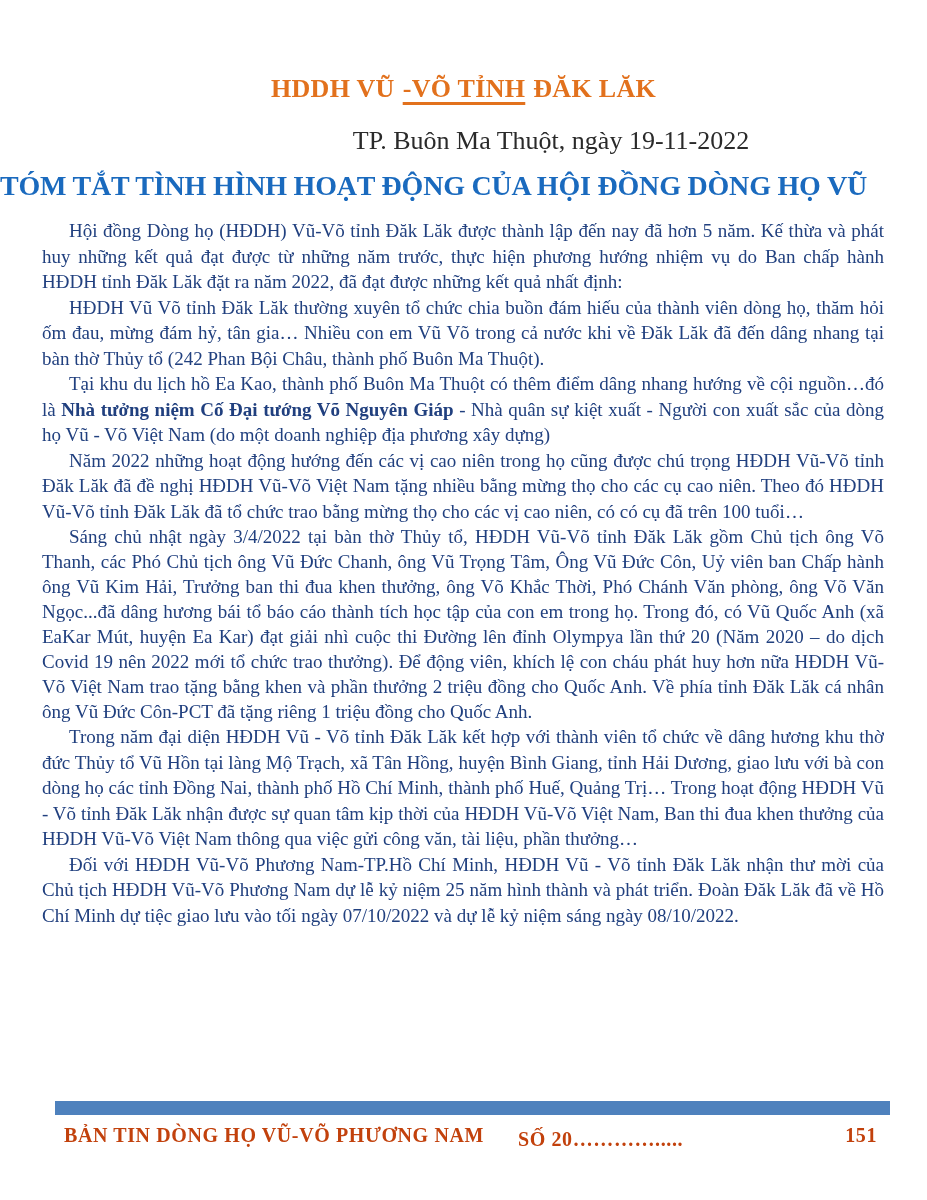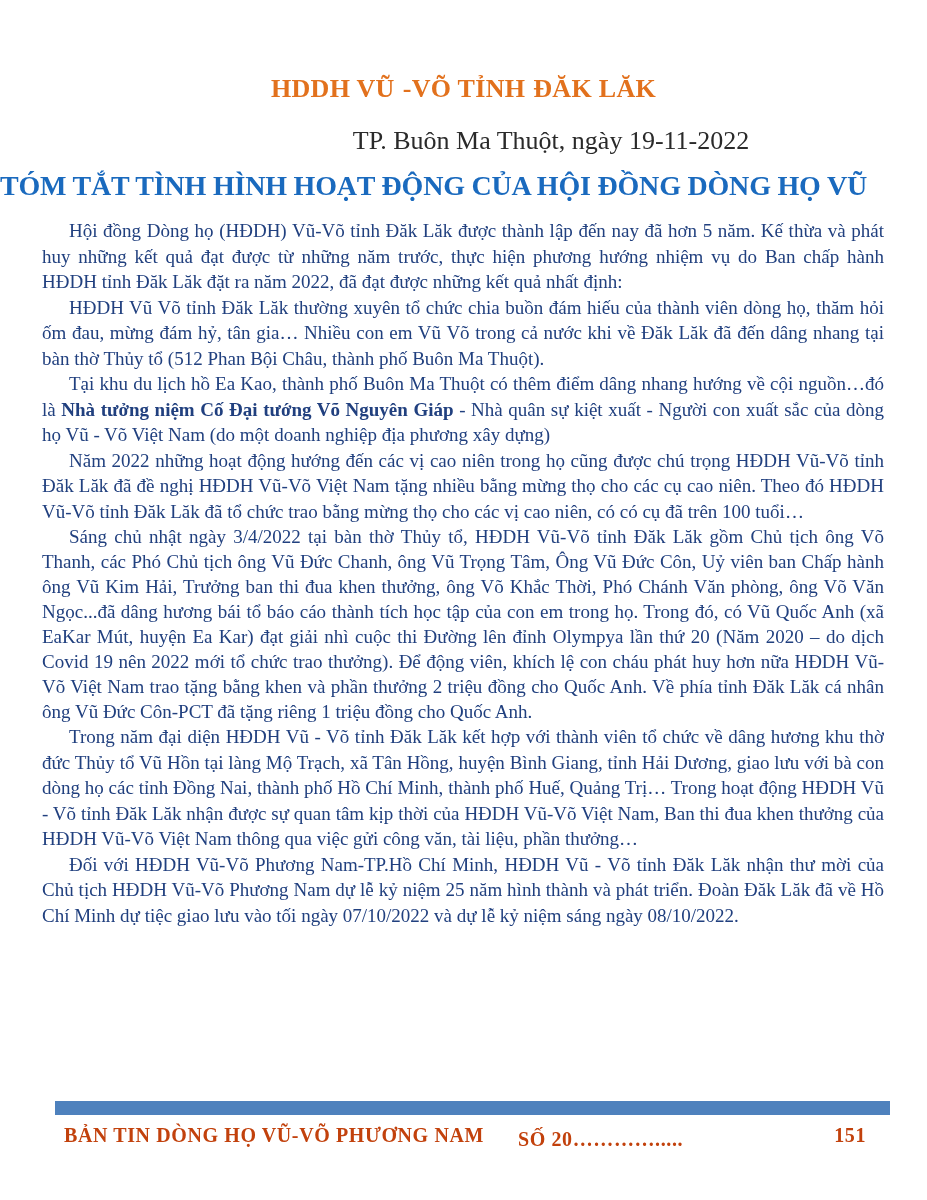--- a/index.html
+++ b/index.html
@@ -11,20 +11,21 @@
   }
   .org-header {
     padding-top:74px;
     text-align:center;
     color:#e2711d;
     font-weight:bold;
     font-size:26px;
     letter-spacing:0.3px;
   }
   .org-header .u {
+    text-decoration:underline;
     text-decoration-thickness:3px;
     text-underline-offset:5px;
     margin-left:8px;
   }
   .org-header .gap { margin-left:8px;margin-top:22px; }
   .dateline {
     margin-top:22px;
     margin-left:175px;
     text-align:center;
     font-size:26px;
@@ -59,38 +60,38 @@
   .footer-row {
     position:absolute;
     left:64px; right:40px; top:1124px;
     height:28px;
     font-weight:bold;
     font-size:20px;
     color:#c2410c;
     letter-spacing:0.6px;
   }
   .footer-row .issue { position:absolute; left:454px; top:4px; }
-  .footer-row .pagenum { position:absolute; right:21px; top:0; }
+  .footer-row .pagenum { position:absolute; right:10px; top:0; }
 </style>
 </head>
 <body>
 
 <div>
 
   <div class="org-header"><span>HDDH VŨ</span><span class="u">-VÕ TỈNH</span><span class="gap">ĐĂK LĂK</span></div>
 
   <div class="dateline">TP. Buôn Ma Thuột, ngày 19-11-2022</div>
 
   <div class="doc-title">
     <div>TÓM TẮT TÌNH HÌNH HOẠT ĐỘNG CỦA HỘI ĐỒNG DÒNG HỌ VŨ</div>
   </div>
 
   <div class="doc-body">
     <p>Hội đồng Dòng họ (HĐDH) Vũ-Võ tỉnh Đăk Lăk được thành lập đến nay đã hơn 5 năm.  Kế thừa và phát huy những kết quả đạt được từ những năm trước, thực hiện phương hướng nhiệm vụ do Ban chấp hành HĐDH tỉnh Đăk Lăk đặt ra năm 2022, đã đạt được những kết quả nhất định:</p>
-    <p>HĐDH Vũ Võ tỉnh Đăk Lăk thường xuyên tổ chức chia buồn đám hiếu của thành viên dòng họ, thăm hỏi ốm đau, mừng đám hỷ, tân gia… Nhiều con em Vũ Võ trong cả nước khi về Đăk Lăk đã đến dâng nhang tại bàn thờ Thủy tổ (512 Phan Bội Châu, thành phố Buôn Ma Thuột).</p>
+    <p>HĐDH Vũ Võ tỉnh Đăk Lăk thường xuyên tổ chức chia buồn đám hiếu của thành viên dòng họ, thăm hỏi ốm đau, mừng đám hỷ, tân gia… Nhiều con em Vũ Võ trong cả nước khi về Đăk Lăk đã đến dâng nhang tại bàn thờ Thủy tổ (242 Phan Bội Châu, thành phố Buôn Ma Thuột).</p>
     <p><span>Tại khu du lịch hồ Ea Kao, thành phố Buôn Ma Thuột có thêm điểm dâng nhang hướng về cội nguồn…đó là </span><b>Nhà tưởng niệm Cố Đại tướng Võ Nguyên Giáp</b><span> - Nhà quân sự kiệt xuất - Người con xuất sắc của dòng họ Vũ - Võ Việt Nam (do một doanh nghiệp địa phương xây dựng)</span></p>
     <p>Năm 2022 những hoạt động hướng đến các vị cao niên trong họ cũng được chú trọng HĐDH Vũ-Võ tỉnh Đăk Lăk đã đề nghị HĐDH Vũ-Võ Việt Nam tặng nhiều bằng mừng thọ cho các cụ cao niên. Theo đó HĐDH Vũ-Võ tỉnh Đăk Lăk đã tổ chức trao bằng mừng thọ cho các vị cao niên, có có cụ đã trên 100 tuổi…</p>
     <p class="wide">Sáng chủ nhật ngày 3/4/2022 tại bàn thờ Thủy tổ, HĐDH Vũ-Võ tỉnh Đăk Lăk gồm Chủ tịch ông Võ Thanh, các Phó Chủ tịch ông Vũ Đức Chanh, ông Vũ Trọng Tâm, Ông Vũ Đức Côn, Uỷ viên ban Chấp hành ông Vũ Kim Hải, Trưởng ban thi đua khen thưởng, ông Võ Khắc Thời, Phó Chánh Văn phòng, ông Võ Văn Ngọc...đã dâng hương bái tổ báo cáo thành tích học tập của con em trong họ. Trong đó, có Vũ Quốc Anh (xã EaKar Mút, huyện Ea Kar) đạt giải nhì cuộc thi Đường lên đỉnh Olympya lần thứ 20 (Năm 2020 – do dịch Covid 19 nên 2022 mới tổ chức trao thưởng). Để động viên, khích lệ con cháu phát huy hơn nữa HĐDH  Vũ-Võ Việt Nam trao tặng bằng khen và phần thưởng 2 triệu đồng cho Quốc Anh. Về phía tỉnh Đăk Lăk cá nhân ông Vũ Đức Côn-PCT đã tặng riêng 1 triệu đồng cho Quốc Anh.</p>
     <p>Trong năm đại diện HĐDH Vũ - Võ tỉnh Đăk Lăk kết hợp với thành viên tổ chức về dâng hương khu thờ đức Thủy tổ Vũ Hồn tại làng Mộ Trạch, xã Tân Hồng, huyện Bình Giang, tỉnh Hải Dương, giao lưu với bà con dòng họ các tỉnh Đồng Nai, thành phố Hồ Chí Minh, thành phố Huế, Quảng Trị… Trong hoạt động HĐDH Vũ - Võ tỉnh Đăk Lăk nhận được sự quan tâm kịp thời của HĐDH Vũ-Võ Việt Nam, Ban thi đua khen thưởng của HĐDH Vũ-Võ Việt Nam thông qua việc gửi công văn, tài liệu, phần thưởng…</p>
     <p>Đối với HĐDH Vũ-Võ Phương Nam-TP.Hồ Chí Minh, HĐDH Vũ - Võ tỉnh Đăk Lăk nhận thư mời của Chủ tịch HĐDH Vũ-Võ Phương Nam dự lễ kỷ niệm 25 năm hình thành và phát triển. Đoàn Đăk Lăk đã về Hồ Chí Minh dự tiệc giao lưu vào tối ngày 07/10/2022 và dự lễ kỷ niệm sáng ngày 08/10/2022.</p>
   </div>
 
   <div class="footer-bar"></div>
 
   <div class="footer-row">

